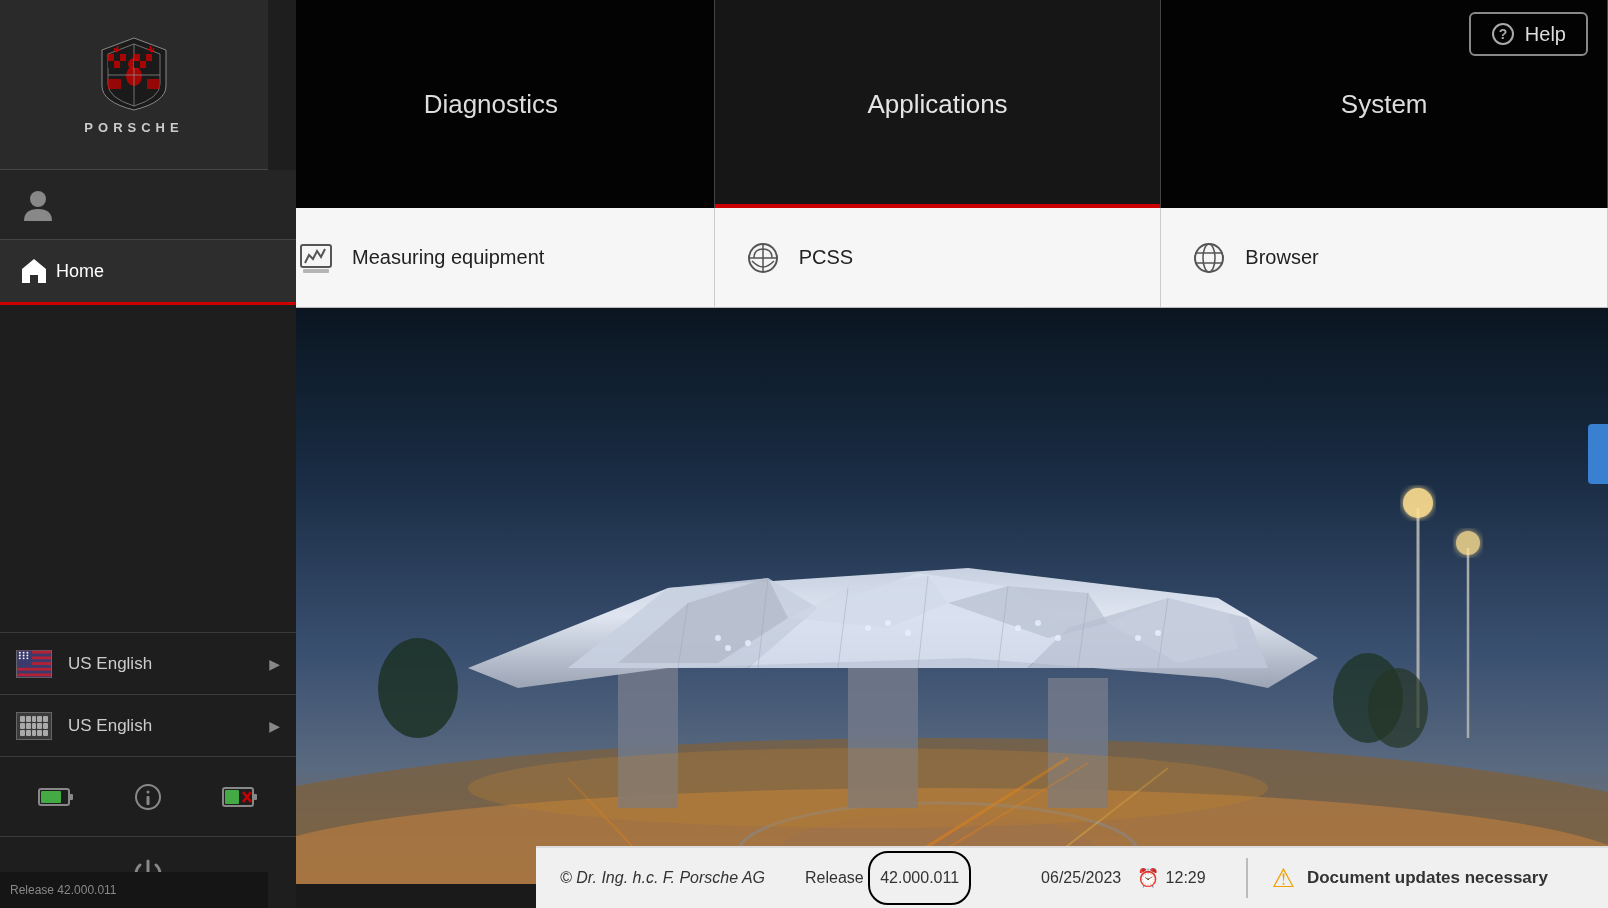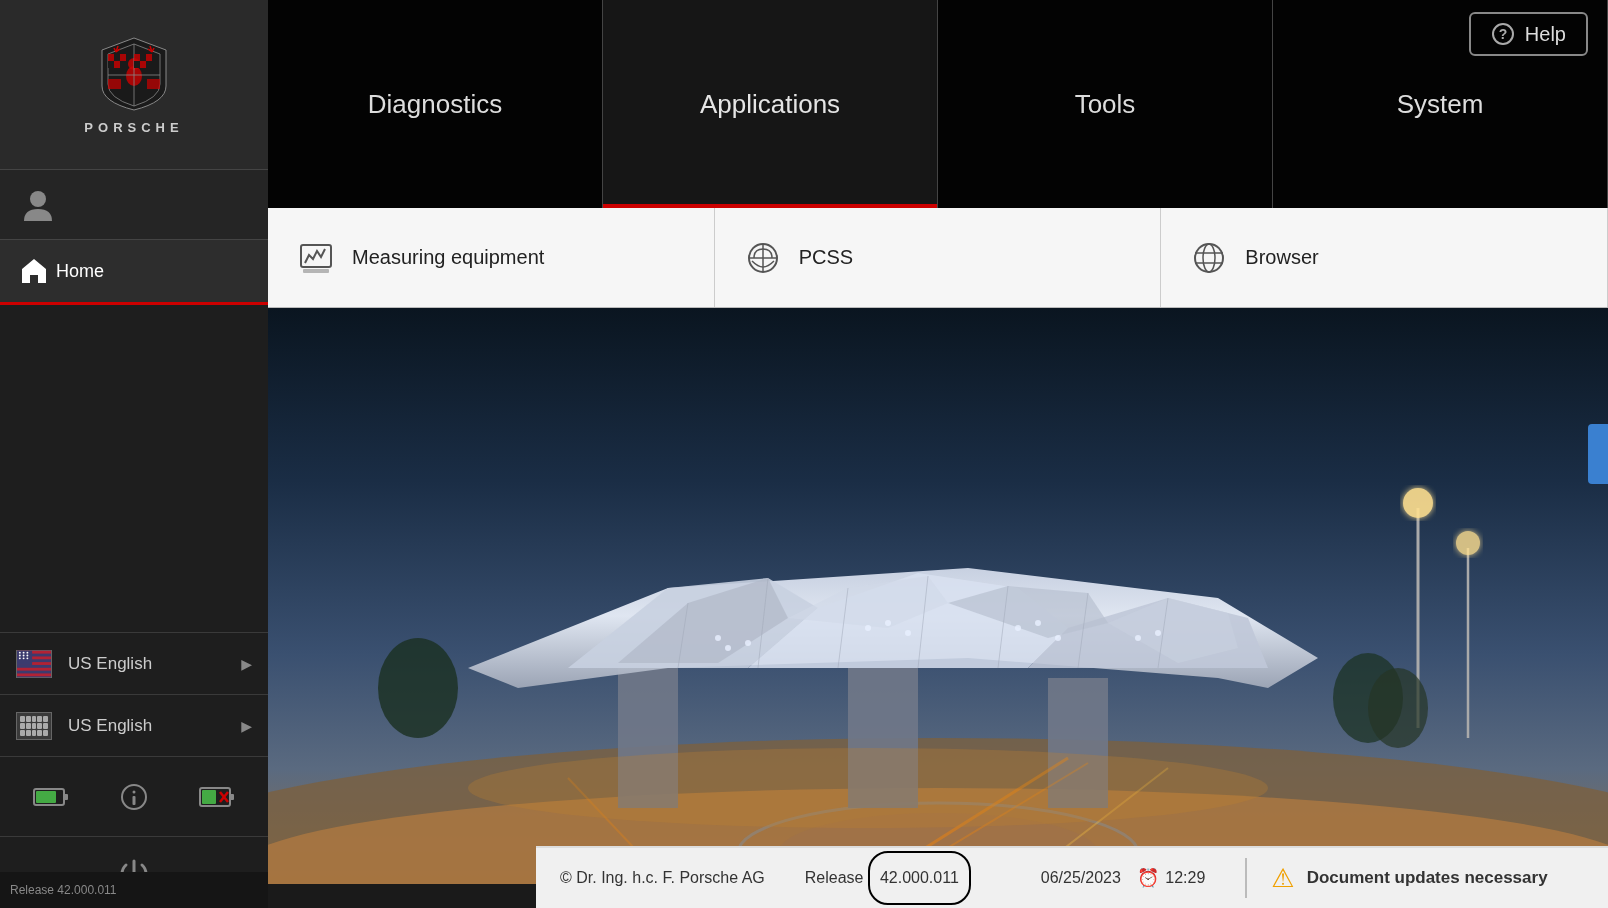--- a/index.html
+++ b/index.html
@@ -2,21 +2,21 @@
 <html><head>
   <meta charset="utf-8">
   <style>
     * { margin: 0; padding: 0; box-sizing: border-box; }
     body { width: 1608px; height: 908px; overflow: hidden; font-family: Arial, sans-serif; background: #1a1a1a; }
 
     
     #sidebar {
       position: absolute;
       left: 0; top: 0;
-      width: 268px; height: 908px;
+      width: 296px; height: 908px;
       background: #1e1e1e;
       display: flex;
       flex-direction: column;
       z-index: 10;
     }
 
     #logo-area {
       width: 268px;
       height: 170px;
       background: #2a2a2a;
@@ -289,20 +289,21 @@
       align-items: center;
       padding: 0 24px;
       gap: 0;
     }
 
     .status-copyright {
       font-size: 16px;
       color: #333;
       flex: 0 0 auto;
       margin-right: 40px;
+      font-style: italic;
     }
 
     .status-release {
       font-size: 16px;
       color: #333;
       flex: 0 0 auto;
       margin-right: 40px;
     }
 
     .release-oval {
@@ -541,23 +542,20 @@
     </svg>
     <span>Help</span>
   </button>
 
   <div id="navbar">
     <div class="nav-item">
       <span>Diagnostics</span>
     </div>
     <div class="nav-item active">
       <span>Applications</span>
-    </div>
-    <div class="nav-item">
-      <span>Tools</span>
     </div>
     <div class="nav-item">
       <span>System</span>
     </div>
   </div>
 
   <div id="submenu">
 
 
     <div class="submenu-item">

